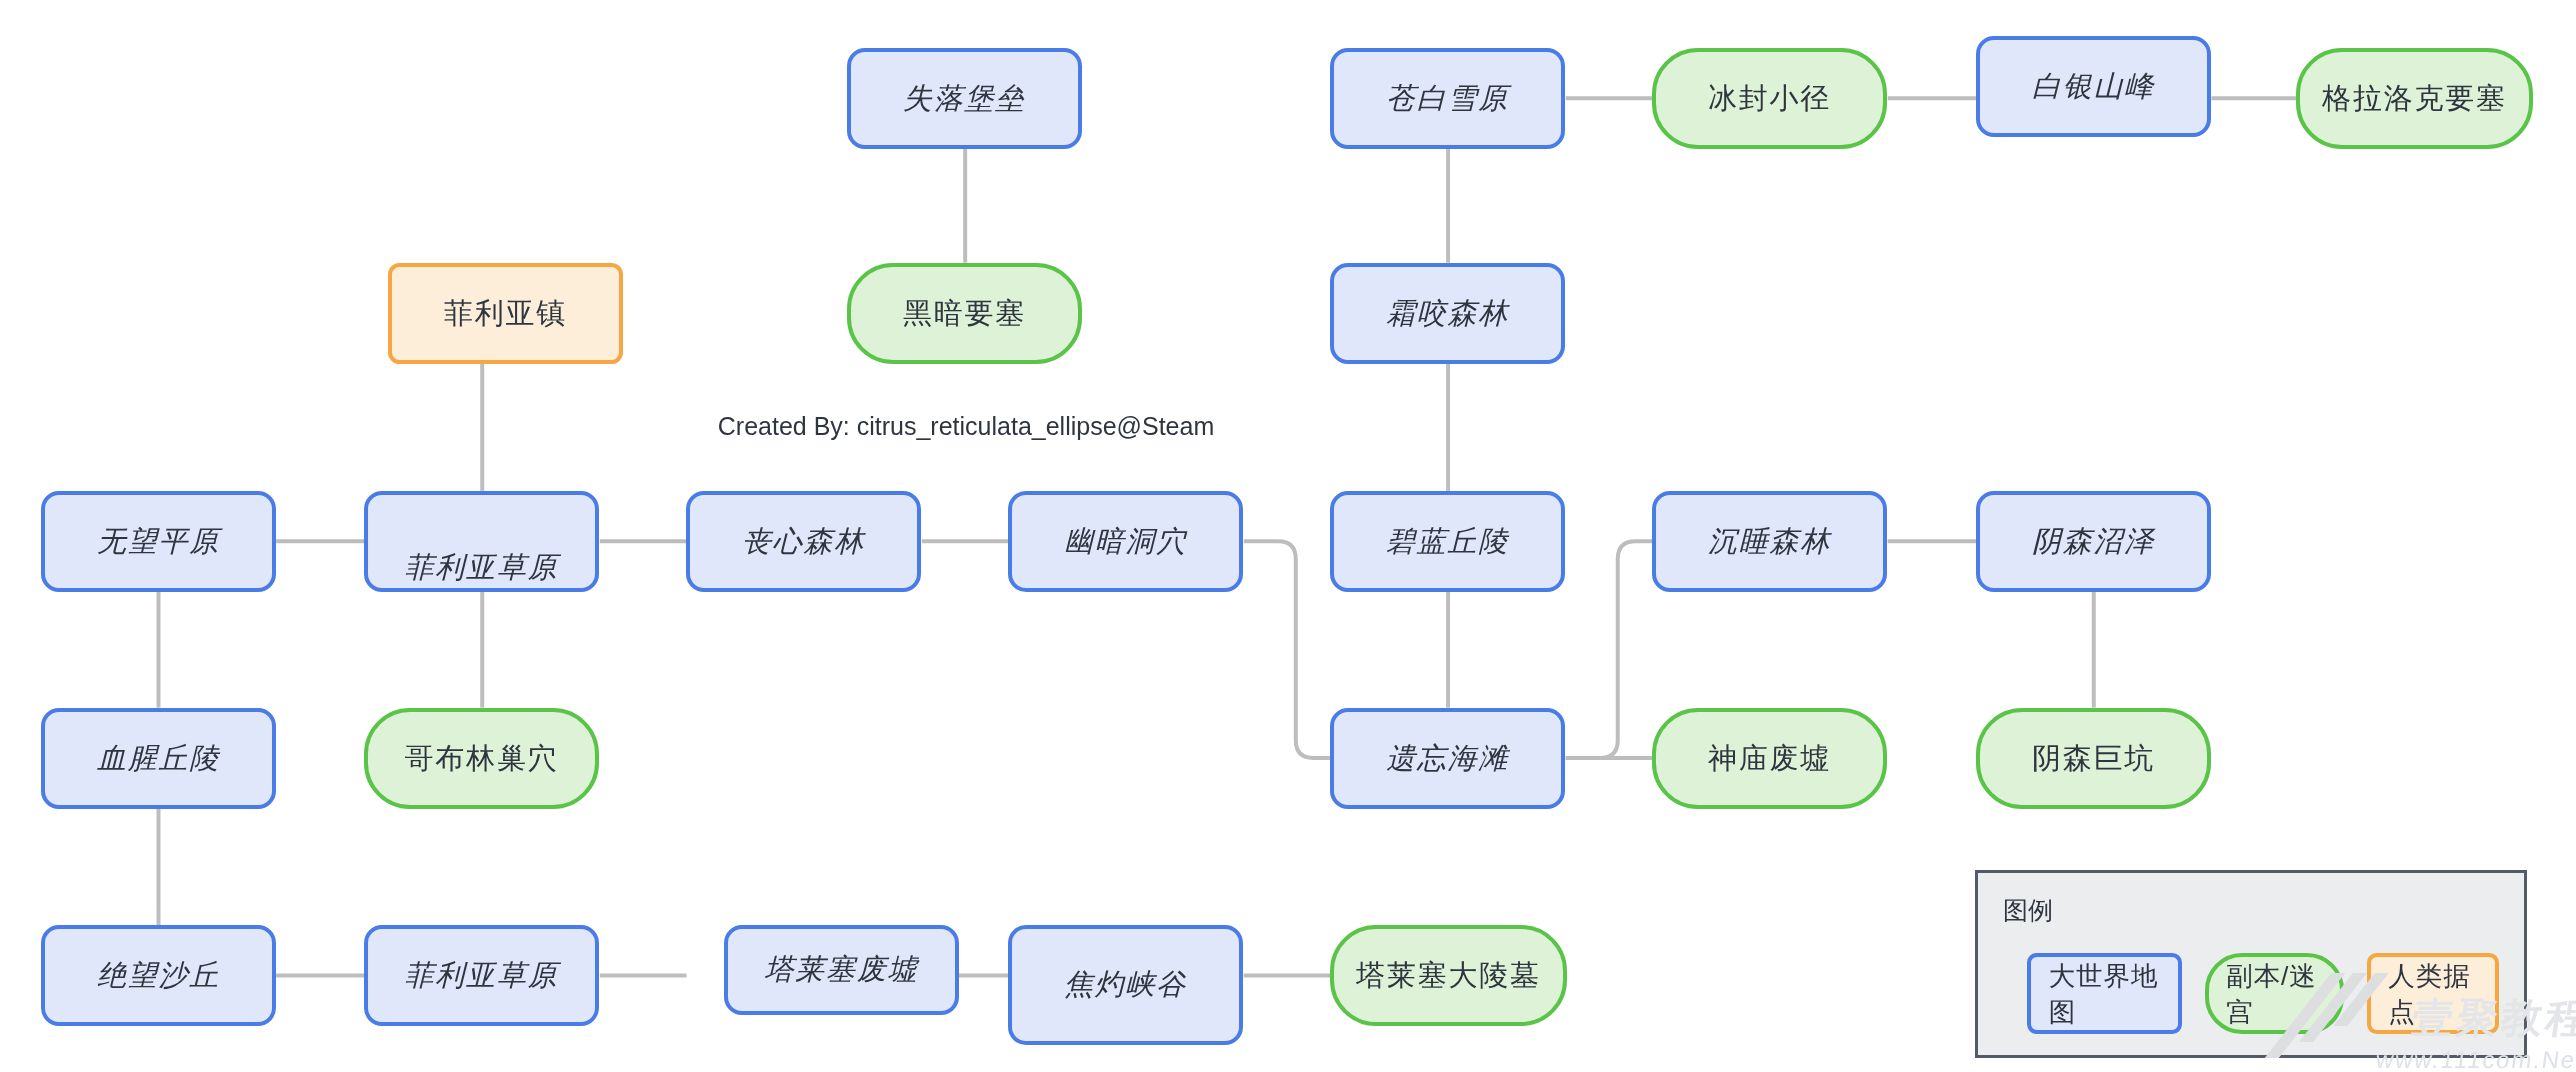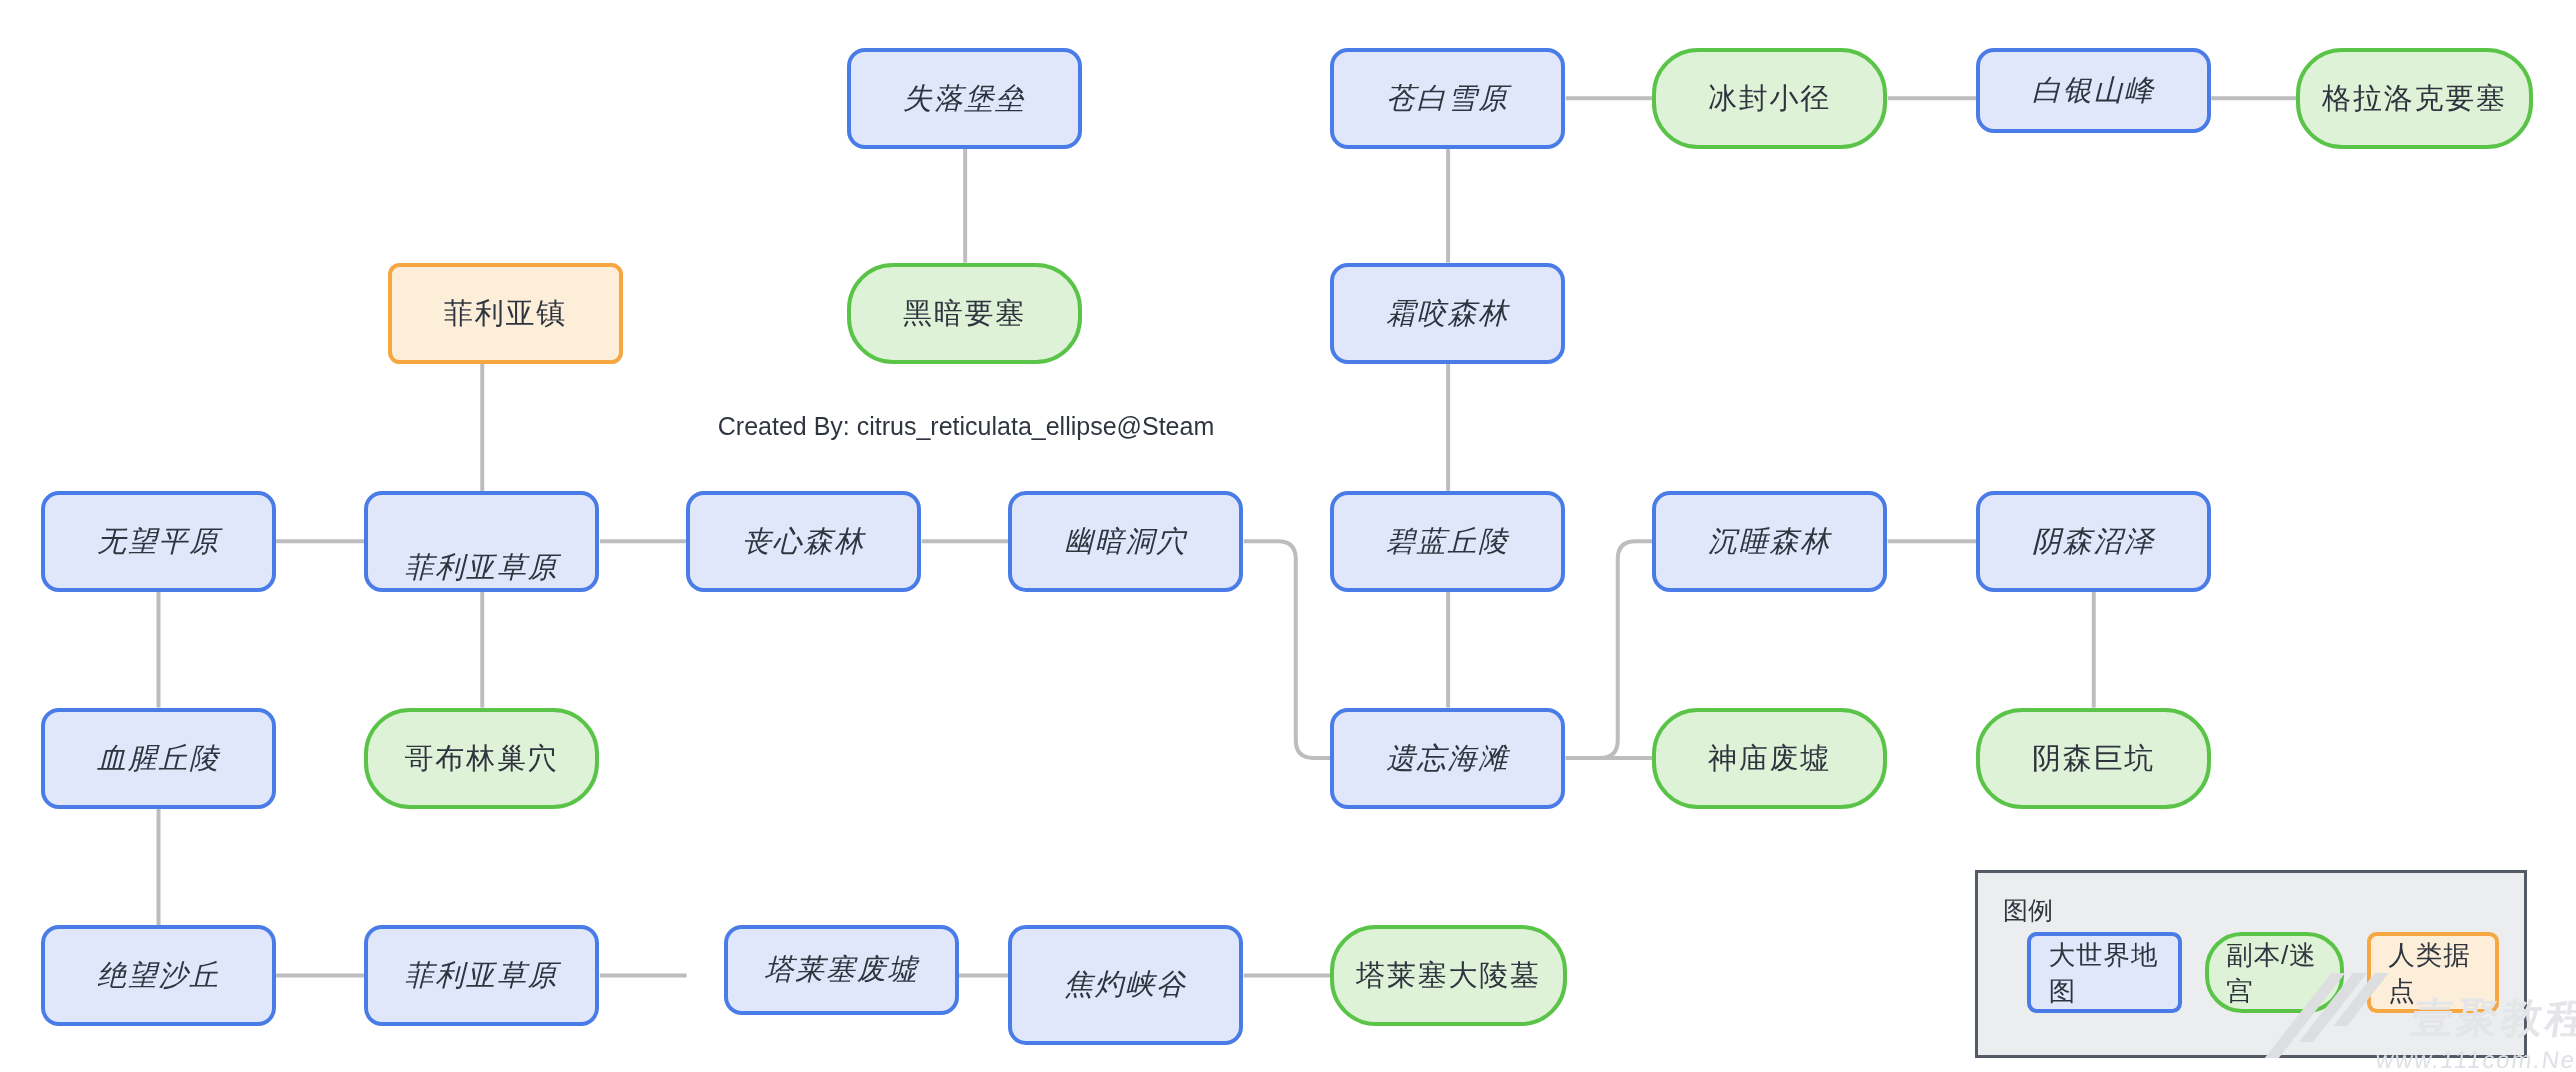--- a/index.html
+++ b/index.html
@@ -20,21 +20,21 @@
   .credit{
     position:absolute;left:966px;top:412px;transform:translateX(-50%);
     white-space:nowrap;font-size:25px;color:var(--text);
   }
   .legend{
     position:absolute;left:1975px;top:870px;width:552px;height:188px;
     box-sizing:border-box;background:var(--legend_bg);border:3.5px solid var(--legend_border);
     padding:21px 25px;
   }
   .legend-title{font-size:25px;color:var(--text);}
-  .legend-items{display:flex;gap:23px;margin-top:5px;padding-left:24px;}
+  .legend-items{display:flex;gap:23px;margin-top:26px;padding-left:24px;}
   .legend-item{
     height:81px;padding:0 17.7px;display:flex;align-items:center;justify-content:center;
     box-sizing:border-box;border:4.4px solid;font-size:26.5px;color:var(--text);letter-spacing:0.9px;
   }
   .legend-item.world{background:var(--world_fill);border-color:var(--world_border);border-radius:9.7px;}
   .legend-item.dungeon{background:var(--dungeon_fill);border-color:var(--dungeon_border);border-radius:37px;}
   .legend-item.settlement{background:var(--settlement_fill);border-color:var(--settlement_border);border-radius:9.7px;}
   .watermark{
     position:absolute;right:-12.4px;bottom:-1.8px;display:flex;align-items:flex-end;gap:12.4px;
     pointer-events:none;
@@ -79,21 +79,21 @@
   <div id="nodes">
       <div class="node world" style="left: 847px; top: 48px; width: 235px; height: 101px;">
         <span>失落堡垒</span>
       </div>
       <div class="node world" style="left: 1330px; top: 48px; width: 235px; height: 101px;">
         <span>苍白雪原</span>
       </div>
       <div class="node dungeon" style="left: 1652px; top: 48px; width: 235px; height: 101px;">
         <span>冰封小径</span>
       </div>
-      <div class="node world" style="left: 1976px; top: 48px; width: 235px; height: 85px;">
+      <div class="node world" style="left: 1976px; top: 36px; width: 235px; height: 101px;">
         <span>白银山峰</span>
       </div>
       <div class="node dungeon" style="left: 2296px; top: 48px; width: 237px; height: 101px;">
         <span>格拉洛克要塞</span>
       </div>
       <div class="node settlement" style="left: 364px; top: 263px; width: 235px; height: 101px; margin-left: 24px;">
         <span>菲利亚镇</span>
       </div>
       <div class="node dungeon" style="left: 847px; top: 263px; width: 235px; height: 101px;">
         <span>黑暗要塞</span>

